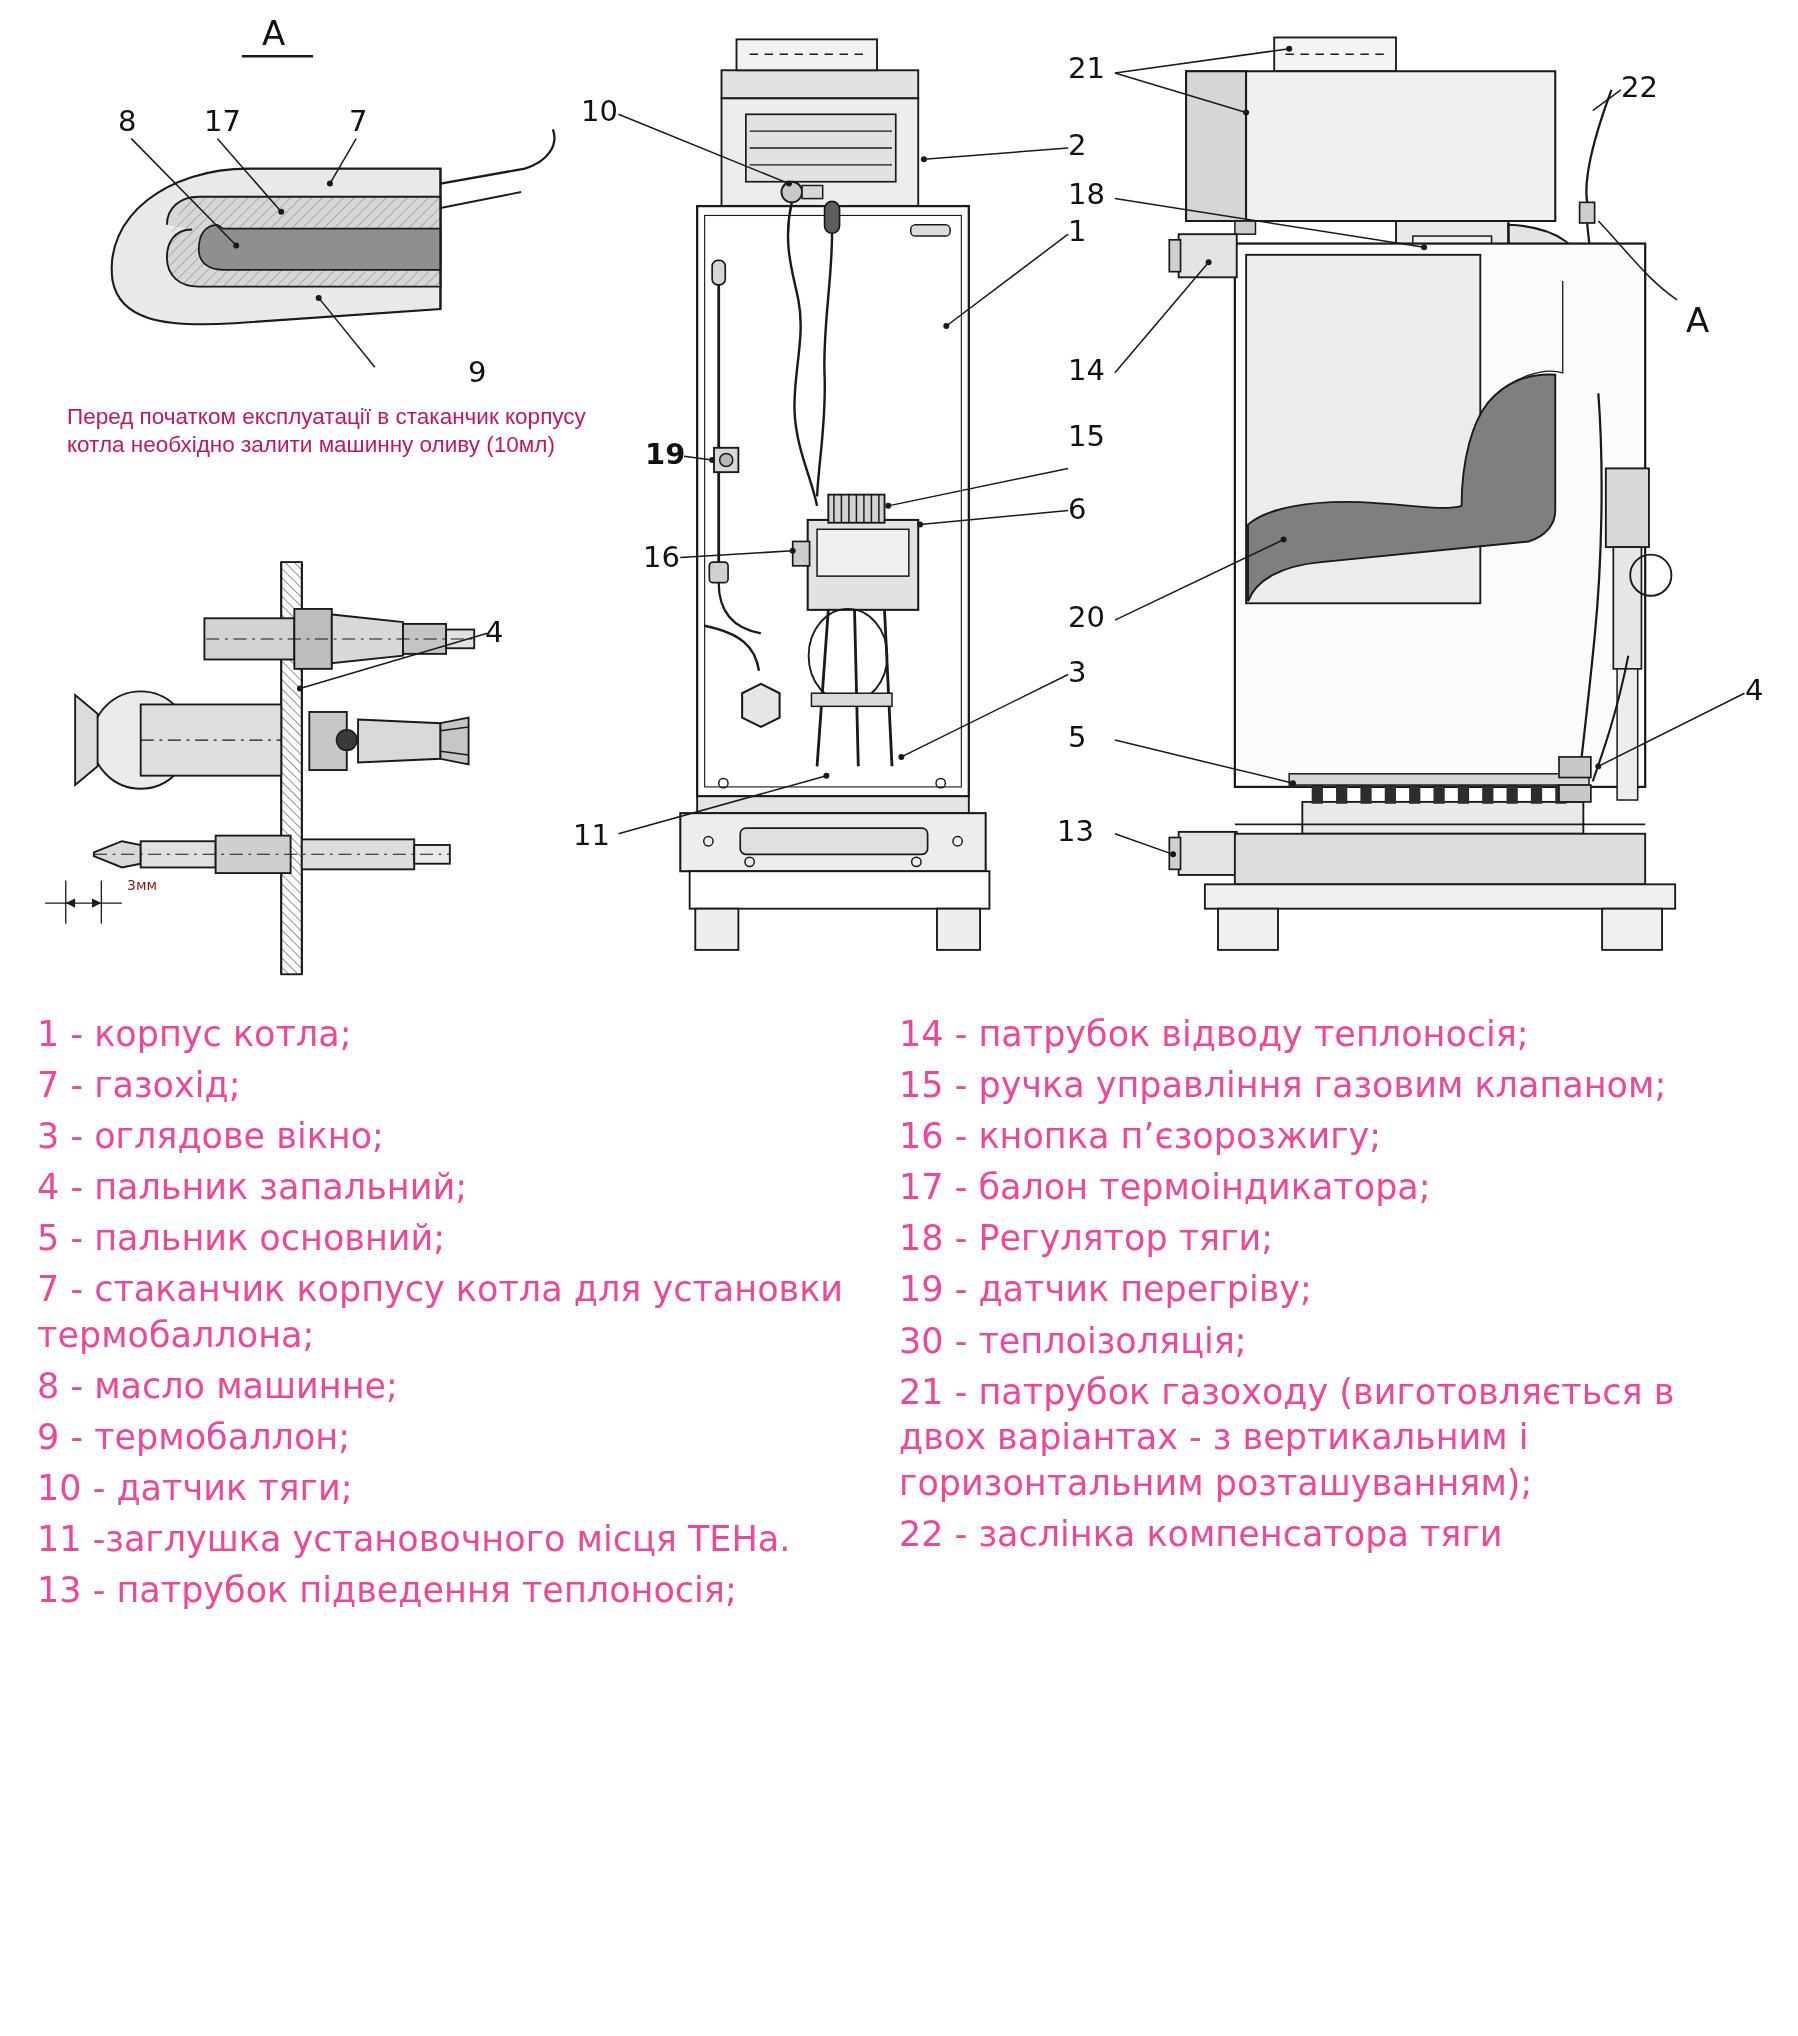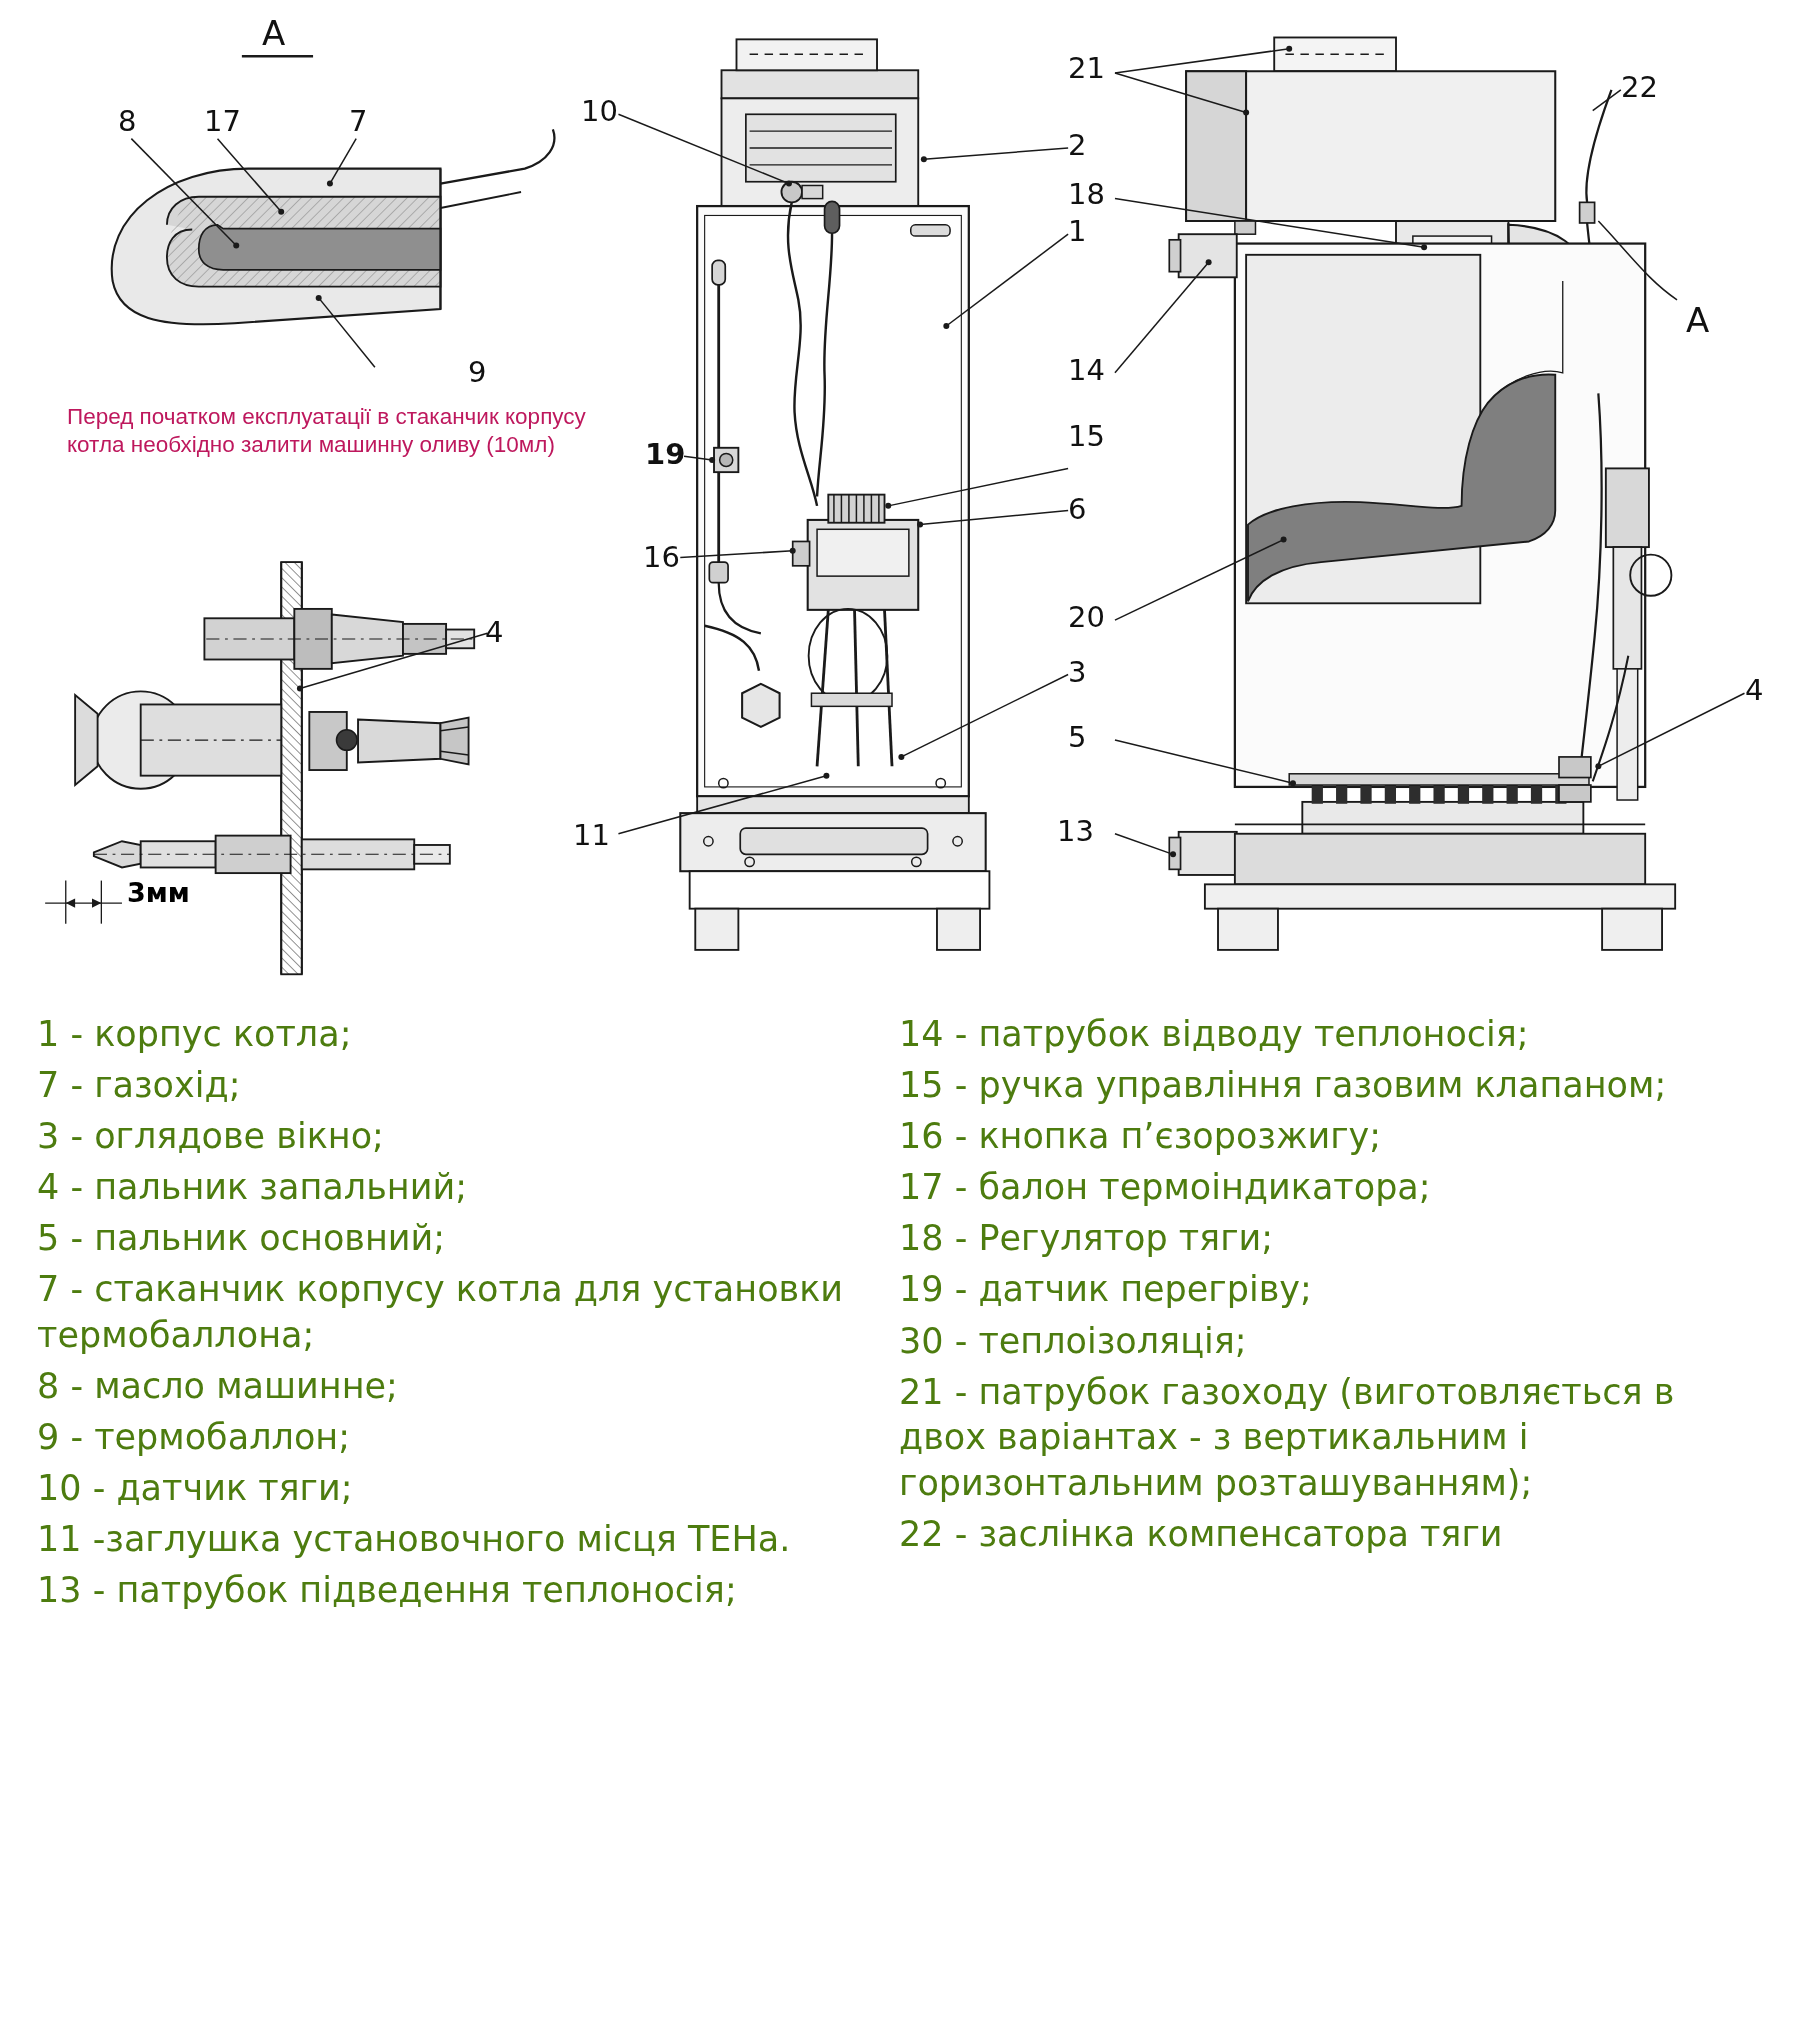--- a/index.html
+++ b/index.html
@@ -13,33 +13,33 @@
   
   .callout{
     position:absolute;font-size:29px;color:#111;font-family:"DejaVu Sans","Liberation Sans",sans-serif;
     line-height:1;white-space:nowrap;
   }
   .note-text{
     position:absolute;font-size:22.5px;line-height:1.25;color:#be185d;width:525px;
     font-family:Liberation Sans, sans-serif;
   }
   .letter-A{position:absolute;font-size:34px;color:#111;}
-  .dim-label{position:absolute;font-size:27px;color:#000000;font-weight:bold;}
+  .dim-label{position:absolute;font-size:14px;color:#7f1d1d;}
 
   
   .legend{
     position:absolute;left:0;top:1012px;width:1799px;height:1025px;
     display:flex;flex-direction:row;gap:0;
   }
   .legend-col{
     width:899px;padding:0 37px 0 37px;box-sizing:border-box;
   }
   .legend-col.right{padding-left:0;}
   .legend-item{
-    font-size:35px;line-height:1.30;color:#4d7c0f;margin:0 0 5.6px 0;
+    font-size:35px;line-height:1.30;color:#ec4899;margin:0 0 5.6px 0;
     font-family:"DejaVu Sans","Liberation Sans",sans-serif;
   }
 </style>
 </head>
 <body>
 
 <div class="diagram-area">
 
   <svg class="svg-root" width="1799" height="993" viewBox="0 0 1920 1060">
     <defs>

